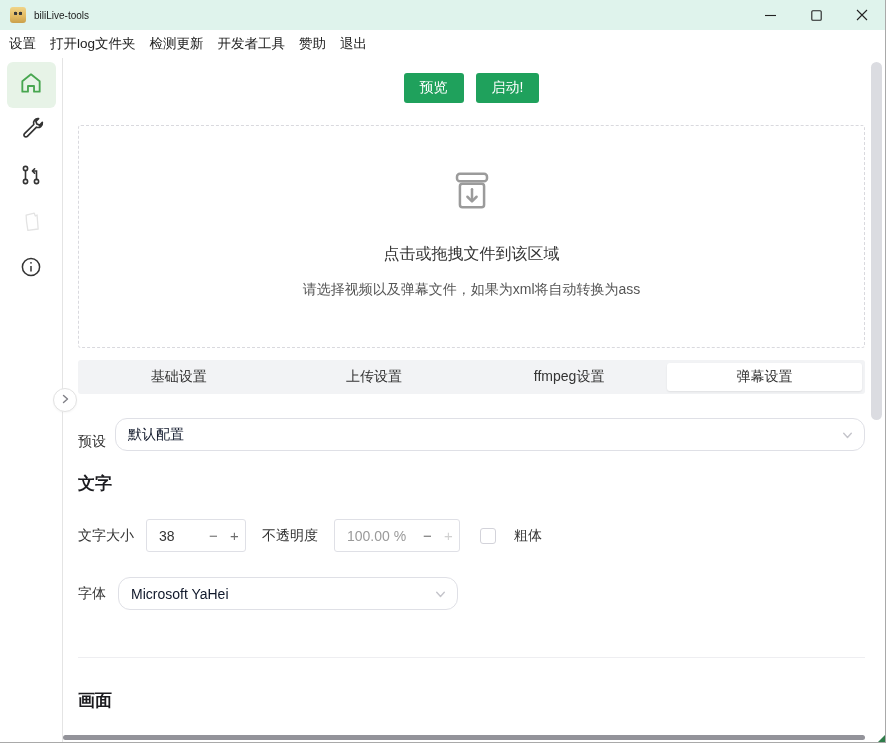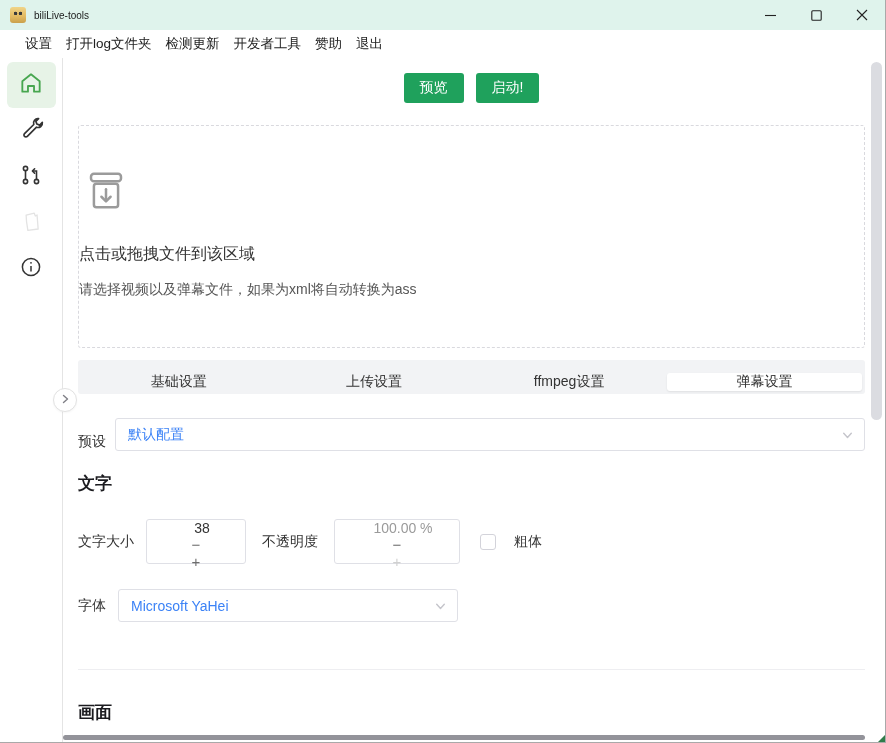--- a/index.html
+++ b/index.html
@@ -34,23 +34,22 @@
   }
   .titlebar-text { font-size: 10px; color: #1a1a1a; }
   .win-controls { margin-left: auto; display: flex; height: 30px; }
   .win-btn { width: 46px; height: 30px; display: flex; align-items: center; justify-content: center; }
   .win-btn svg { display: block; }
   
   .menubar {
     height: 28px; flex: 0 0 28px;
     background: #fff;
     display: flex; align-items: center;
-    padding-left: 10px;
+    padding-left: 2px;
     font-size: 13.5px;
-    margin-left: 8px;
   }
   .menu-item { padding: 4px 7px; color: #222; cursor: default; }
   
   .body-row { flex: 1; display: flex; min-height: 0; position: relative; }
   .sidebar {
     width: 63px; flex: 0 0 63px;
     border-right: 1px solid #e4e4e4;
     display: flex; flex-direction: column; align-items: center;
     padding-top: 4px;
     position: relative;
@@ -90,57 +89,57 @@
     font-family: inherit;
     cursor: pointer;
     text-align: center;
   }
   .dropzone {
     margin-top: 22px;
     height: 223px;
     border: 1px dashed #d9d9de;
     border-radius: 3px;
     background: #fff;
-    display: flex; flex-direction: column; align-items: flex-start;
+    display: flex; flex-direction: column; align-items: center;
     text-align: center;
   }
   .dropzone-icon { margin-top: 42px; color: #9b9b9b; }
   .dropzone-title { margin-top: 22px; font-size: 16px; color: #333; }
   .dropzone-hint { margin-top: 16px; font-size: 14px; color: #565656; }
   
   .tabbar {
     margin-top: 12px; height: 34px;
     background: #f2f3f5; border-radius: 3px;
-    display: flex; padding: 3px; align-items: flex-end;
+    display: flex; padding: 3px;
   }
   .seg {
     flex: 1; display: flex; align-items: center; justify-content: center;
     font-size: 14px; color: #333; border-radius: 3px; cursor: pointer;
   }
   .seg.active { background: #fff; box-shadow: 0 1px 2px rgba(0,0,0,0.08); }
   
   .preset-row { margin-top: 24px; display: flex; align-items: flex-end; }
   .field-label { font-size: 14px; color: #333; flex: 0 0 auto; }
   .select {
     position: relative;
-    height: 33px; border: 1px solid #dfe0e6; border-radius: 3px;
+    height: 33px; border: 1px solid #dfe0e6; border-radius: 12px;
     background: #fff;
     display: flex; align-items: center;
     padding: 0 30px 0 12px;
-    font-size: 14px; color: #3b82f6;
+    font-size: 14px; color: #0f172a;
     cursor: pointer;
   }
   .select .chev { position: absolute; right: 10px; top: 10px; }
   .preset-row .select { flex: 1; margin-left: 9px; }
   .section-heading { margin-top: 21px; font-size: 17px; font-weight: 700; color: #1b1b1f; }
   
   .controls-row { margin-top: 24px; display: flex; align-items: center; }
   .num-input {
-    height: 45px; border: 1px solid #dfe0e6; border-radius: 3px;
-    display: flex; align-items: center; background: #fff; flex-direction: column;
+    height: 33px; border: 1px solid #dfe0e6; border-radius: 3px;
+    display: flex; align-items: center; background: #fff;
   }
   .num-value { padding-left: 12px; font-size: 14px; flex: 1; }
   .num-value.dim { color: #9a9a9a; }
   .num-btn {
     width: 21px; height: 100%; display: flex; align-items: center; justify-content: center;
     font-size: 15px; color: #6d6d6d; cursor: pointer; user-select: none;
   }
   .num-btn.disabled { color: #d0d0d0; cursor: default; }
   .w-fontsize { width: 100px; margin-left: 12px; }
   .w-opacity { width: 126px; margin-left: 16px; }

